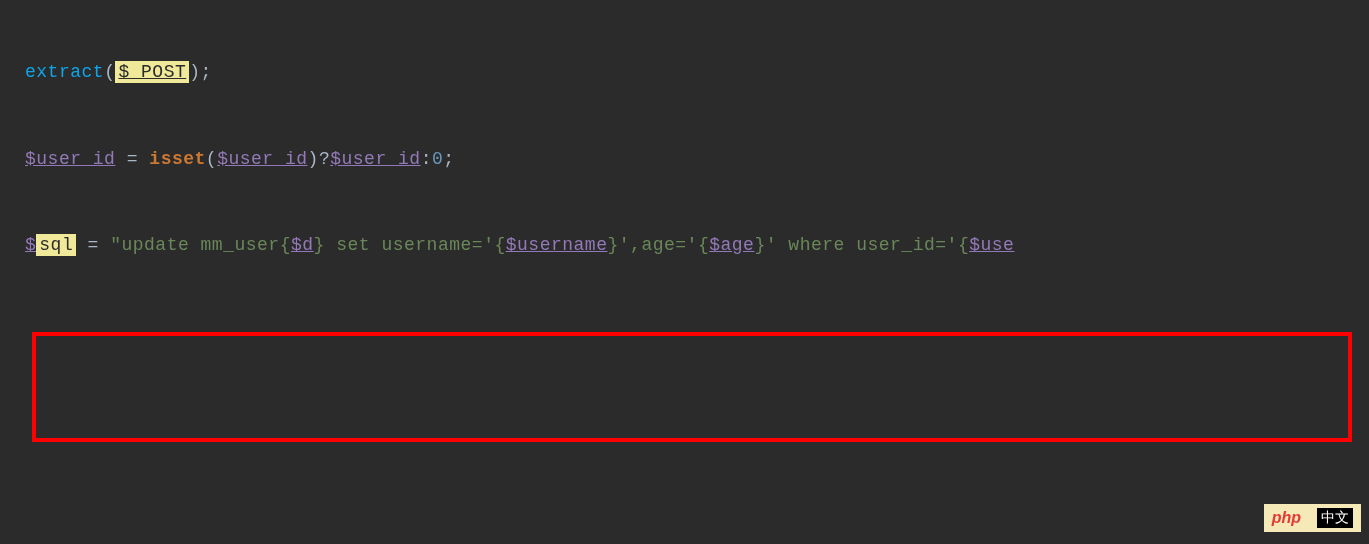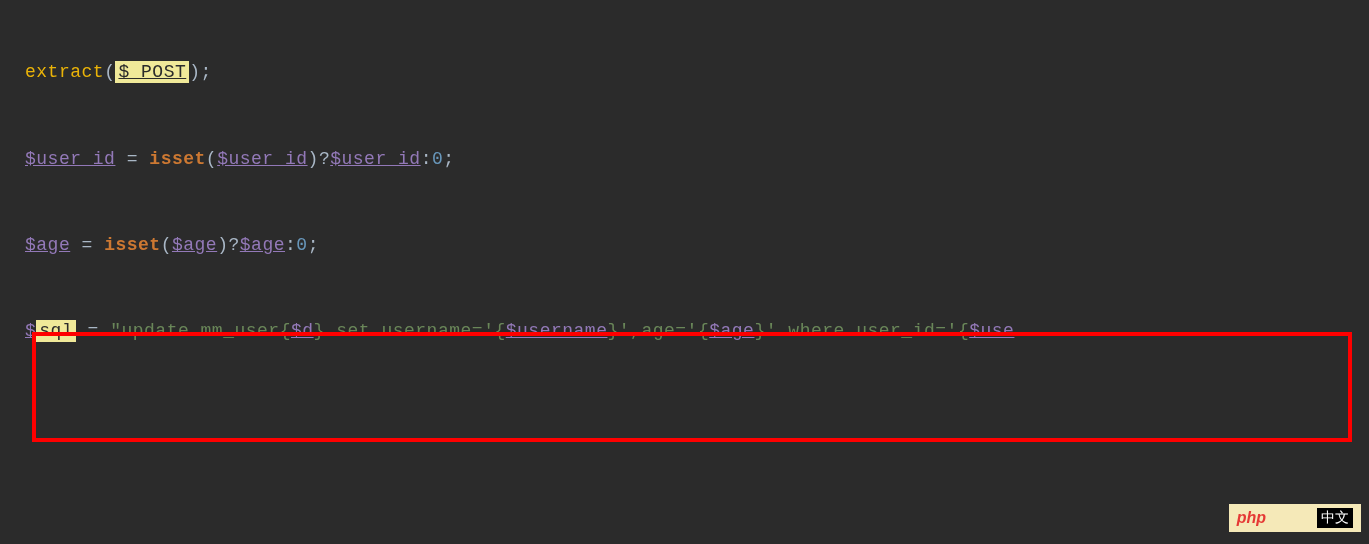--- a/index.html
+++ b/index.html
@@ -16,21 +16,21 @@
   .editor {
     padding: 8px 0 8px 25px;
     line-height: 2.4;
     white-space: pre;
     font-weight: normal;
     letter-spacing: 0.5px;
   }
   .ln { display: block; }
   .var { color: #9379b8; text-decoration: underline; }
   .kw { color: #cc7832; font-weight: bold; }
-  .fn { color: #eab308; }
+  .fn { color: #0ea5e9; }
   .str { color: #6a8759; }
   .num { color: #6897bb; }
   .punc { color: #a9b7c6; }
   .hl {
     background: #f0e999;
     color: #2b2b2b;
     padding: 1px 3px;
   }
   .red-box {
     position: absolute;
@@ -43,43 +43,41 @@
   }
   .watermark {
     position: absolute;
     right: 8px;
     bottom: 12px;
     background: #f5e9b8;
     padding: 4px 8px;
     font-family: sans-serif;
     display: flex;
     align-items: center;
-    gap: 4px;
+    gap: 16px;
   }
   .watermark .php {
     color: #e53935;
     font-weight: bold;
     font-style: italic;
     font-size: 16px;
   }
   .watermark .cn {
     background: #000;
     color: #fff;
     padding: 1px 4px;
     font-size: 14px;
-    margin-left: 47px;
   }
 </style>
 </head>
 <body>
 
 <div class="editor">
 <span class="ln"><span class="fn">extract</span><span class="punc">(</span><span class="var hl">$_POST</span><span class="punc">)</span><span class="punc">;</span></span>
 <span class="ln"><span class="var">$user_id</span><span class="punc"> = </span><span class="kw">isset</span><span class="punc">(</span><span class="var">$user_id</span><span class="punc">)</span><span class="punc">?</span><span class="var">$user_id</span><span class="punc">:</span><span class="num">0</span><span class="punc">;</span></span>
-<span class="ln"><span class="var">$age</span><span class="punc"> = </span><span class="kw">isset</span><span class="punc">(</span><span class="var">$age</span><span class="punc">)</span><span class="punc">?</span><span class="var">$age</span><span class="punc">:</span><span class="num">0</span><span class="punc">;</span></span>
 <span class="ln"><span class="var">$</span><span class="hl">sql</span><span class="punc"> = </span><span class="str">"</span><span class="str">update mm_user</span><span class="str">{</span><span class="var">$d</span><span class="str">}</span><span class="str"> set username='</span><span class="str">{</span><span class="var">$username</span><span class="str">}</span><span class="str">',age='</span><span class="str">{</span><span class="var">$age</span><span class="str">}</span><span class="str">' where user_id='</span><span class="str">{</span><span class="var">$use</span></span>
 
 
 
 
 
 
 </div>
 
 <div class="red-box"></div>

